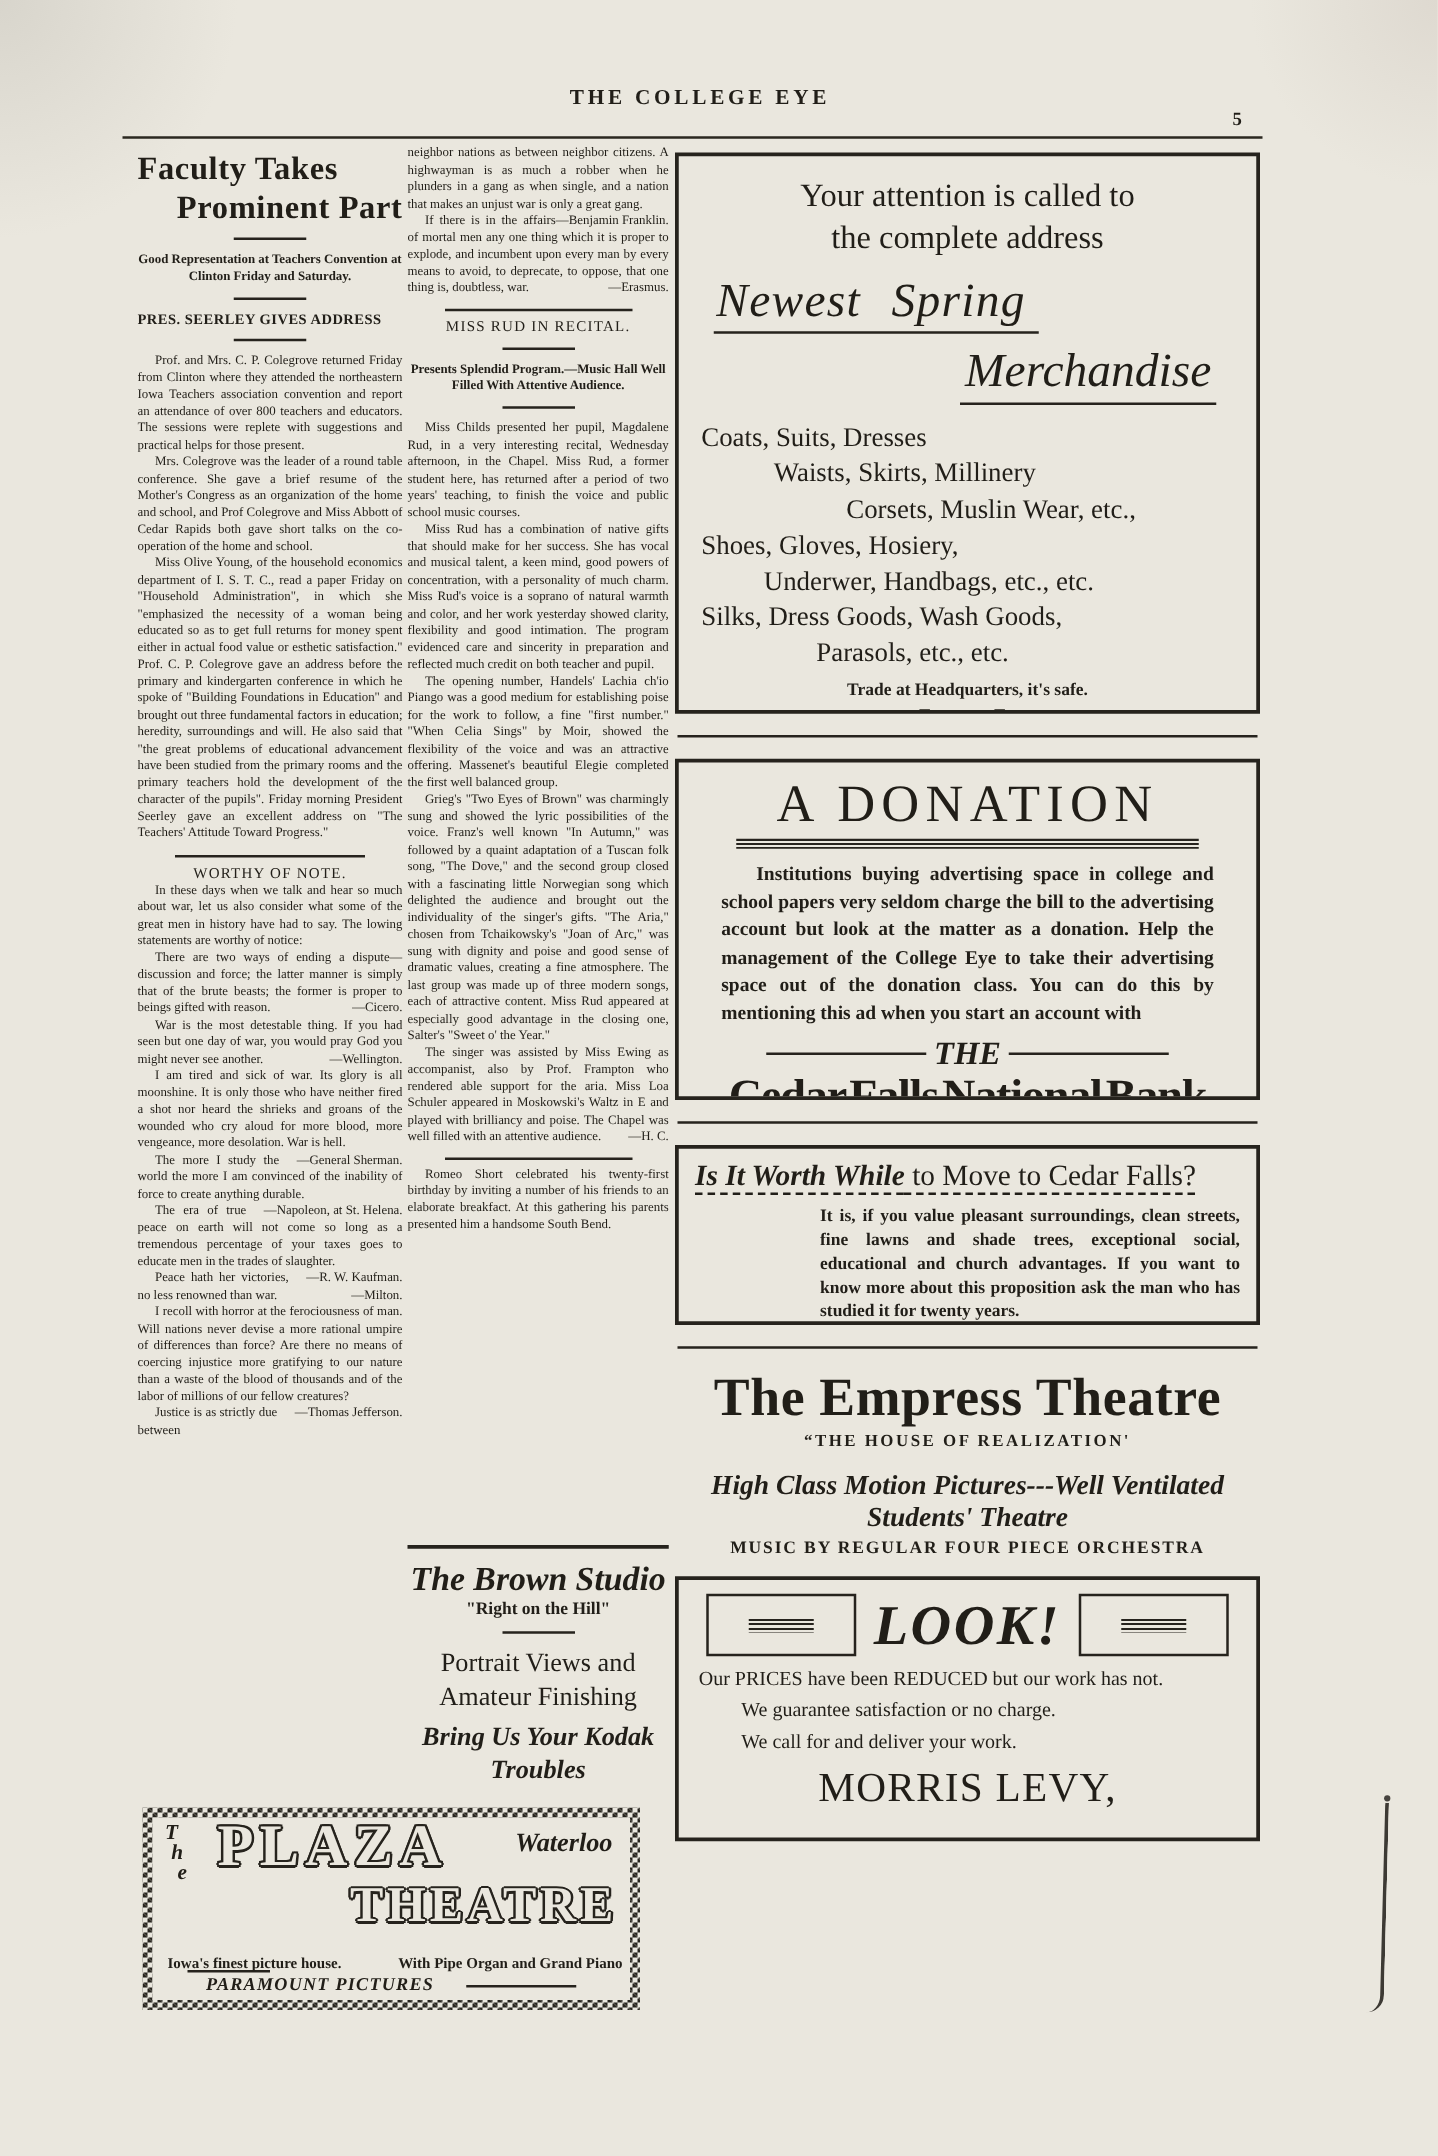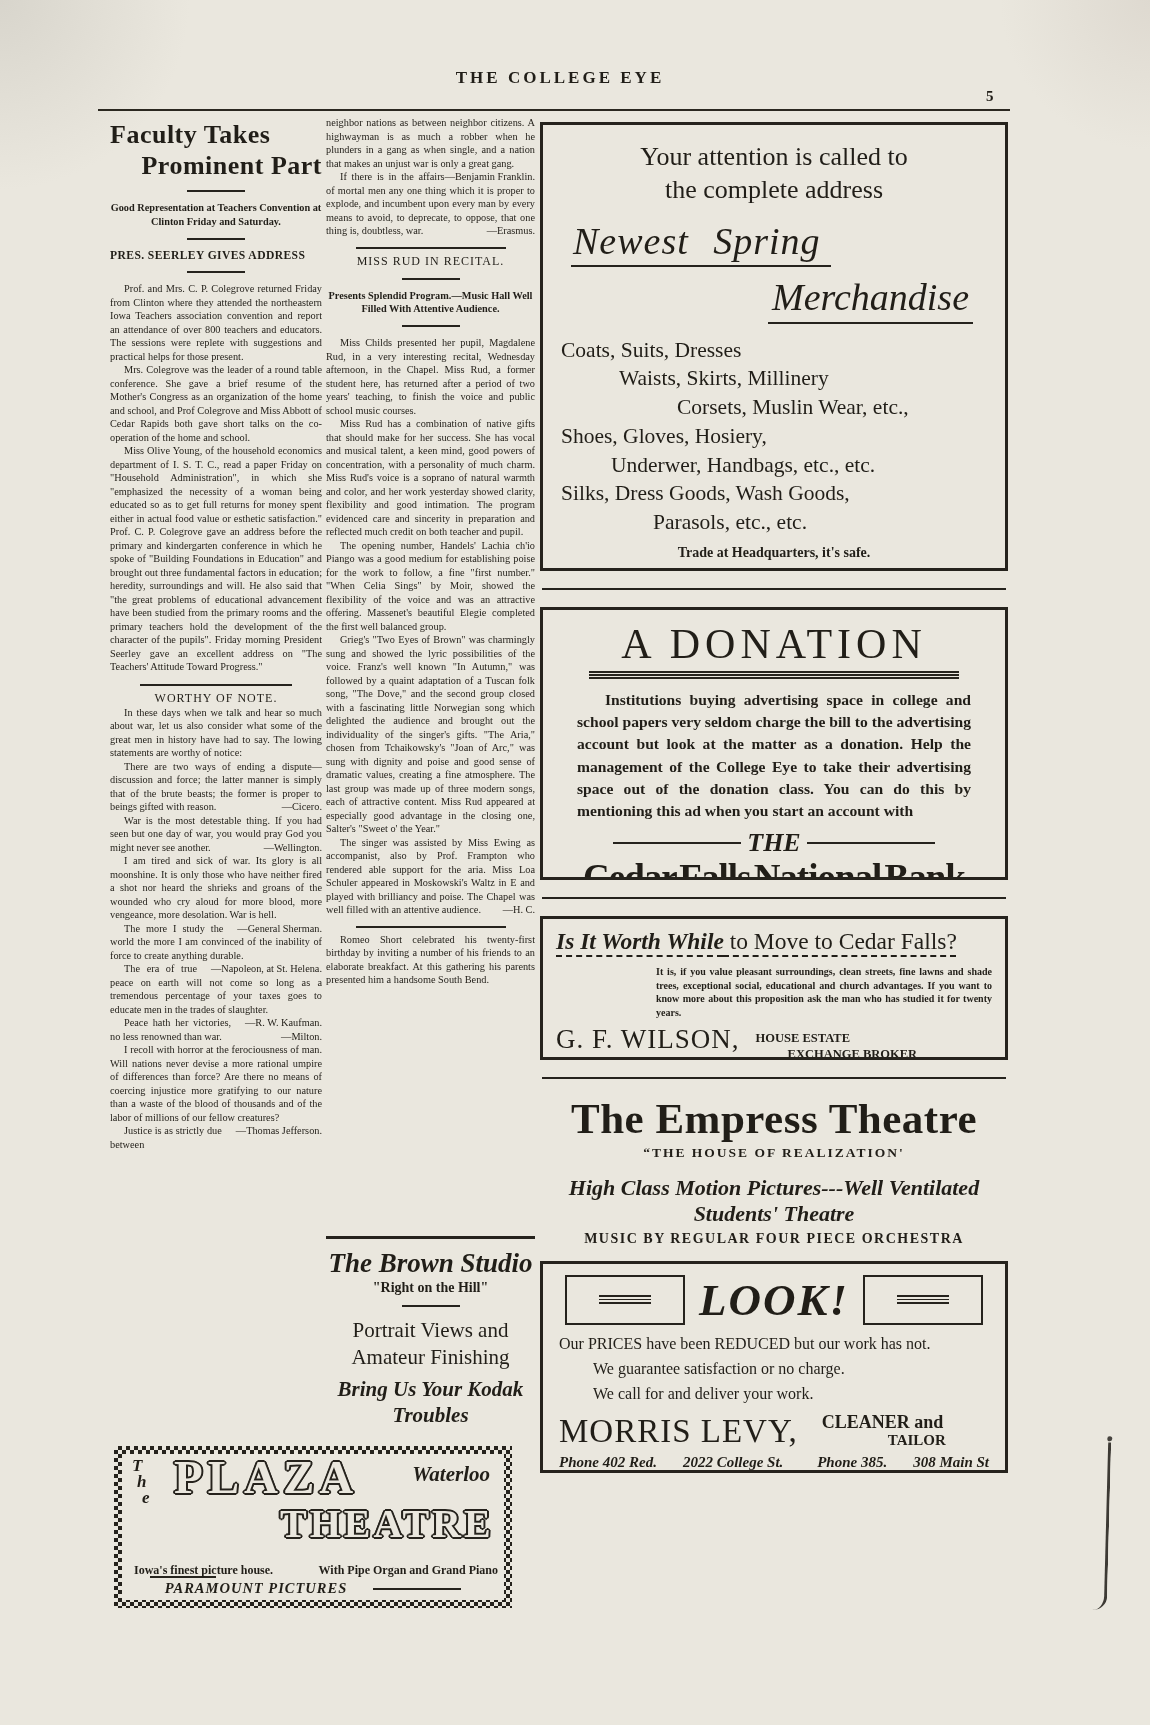--- a/index.html
+++ b/index.html
@@ -99,21 +99,21 @@
   .don-the .r{width:128px;border-top:2px solid #26231d;}
   .don-the .t{font-style:italic;font-size:26px;font-weight:bold;padding:0 6px;}
   .don-bank{text-align:center;font-weight:bold;font-size:37px;letter-spacing:-1px;
     word-spacing:-5px;line-height:1.1;}
   
   .wilson{height:144px;padding:9px 13px;overflow:hidden;}
   .wil-head{font-size:23.5px;white-space:nowrap;
     text-decoration:underline;text-decoration-style:dashed;text-decoration-thickness:2px;
     text-underline-offset:6px;}
   .wil-head .it{font-style:italic;font-weight:bold;}
-  .wil-fine{margin:10px 0 0 100px;font-size:10px;font-weight:bold;line-height:1.35;text-align:justify;}
+  .wil-fine{margin:10px 0 0 100px;font-size:14px;font-weight:bold;line-height:1.35;text-align:justify;}
   .wil-name-row{display:flex;align-items:flex-start;gap:16px;margin-top:5px;}
   .wil-name{font-size:27px;letter-spacing:1px;white-space:nowrap;}
   .wil-title{font-size:12.5px;font-weight:bold;line-height:1.3;padding-top:6px;}
   .wil-title .t2{display:block;margin-left:32px;}
   
   .empress{text-align:center;}
   .emp-name{font-size:43px;font-weight:bold;letter-spacing:0.5px;line-height:1.05;margin-top:6px;}
   .emp-tag{font-size:13.5px;font-weight:bold;letter-spacing:2px;margin-top:4px;}
   .emp-l1{font-style:italic;font-weight:bold;font-size:22px;margin-top:14px;}
   .emp-l2{font-style:italic;font-weight:bold;font-size:22px;}
@@ -121,21 +121,21 @@
   
   .levy{height:212px;padding:10px 16px;margin-top:14px;overflow:hidden;}
   .levy-top{display:flex;align-items:center;justify-content:space-between;padding:0 6px;}
   .flag{width:116px;height:46px;border:2px solid #26231d;display:flex;align-items:center;justify-content:center;background:#eae7de;}
   .flag-lines{width:52px;height:11px;
     background:repeating-linear-gradient(to bottom,#26231d 0 1.6px,transparent 1.6px 3.6px);}
   .look{font-style:italic;font-size:45px;font-weight:bold;letter-spacing:2px;}
   .levy-lines{margin-top:6px;font-size:16px;}
   .levy-lines div{line-height:1.55;}
   .levy-lines div:nth-child(2),.levy-lines div:nth-child(3){margin-left:34px;}
-  .levy-name-row{display:flex;align-items:flex-start;gap:24px;margin-top:6px;}
+  .levy-name-row{display:flex;align-items:center;gap:24px;margin-top:6px;flex-direction:column;}
   .levy-name{font-size:33px;letter-spacing:1px;white-space:nowrap;}
   .levy-title{font-size:18px;font-weight:bold;line-height:1.1;}
   .levy-title .t2{display:block;font-size:15px;margin-left:66px;}
   .levy-phones{display:flex;justify-content:space-between;font-style:italic;font-weight:bold;
     font-size:15px;margin-top:4px;}
   .levy-phones .gap{display:inline-block;width:26px;}
   
   .artifact{left:1092px;top:1442px;width:14px;height:168px;
     border-right:3px solid rgba(30,27,22,0.85);border-radius:0 0 14px 0;transform:rotate(1.5deg);}
   .artifact:after{content:"";position:absolute;right:-4px;top:-6px;width:5px;height:5px;

